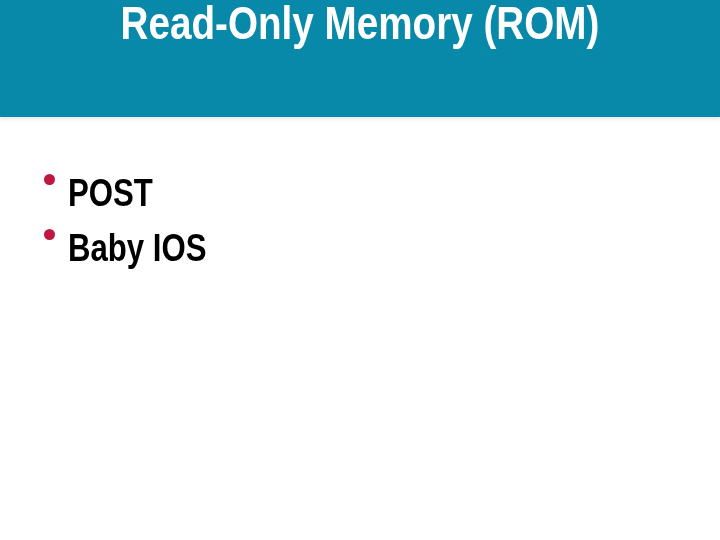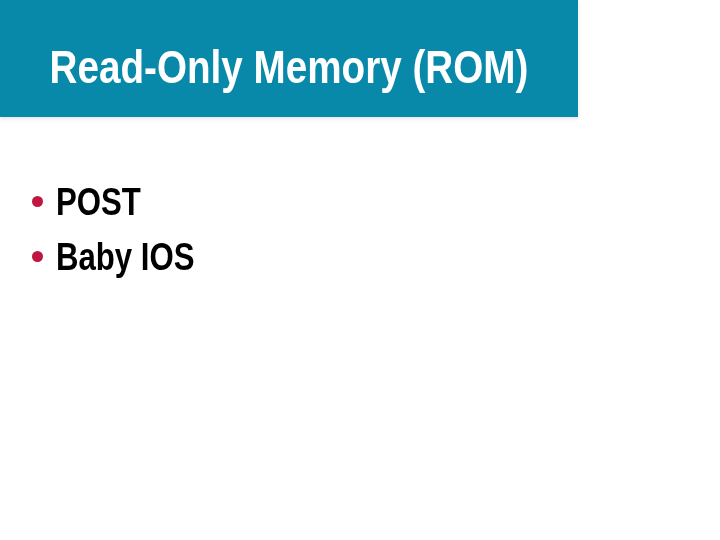--- a/index.html
+++ b/index.html
@@ -13,27 +13,25 @@
     height: 540px;
     overflow: hidden;
     background: var(--slide-bg, #ffffff);
     font-family: "Liberation Sans", sans-serif;
   }
   
   .header {
     position: absolute;
     left: 0;
     top: 0;
-    width: 578px;
+    width: 720px;
     height: 117px;
     background: var(--header-bg, #0889A9);
     display: flex;
-    align-items: center;
     justify-content: center;
-    padding-top: 16px;
     box-sizing: border-box;
     box-shadow: 0 2px 4px rgba(0,0,0,0.10);
   }
   .header-title {
     color: var(--title-color, #ffffff);
     font-size: 46px;
     font-weight: bold;
     letter-spacing: 0px;
     white-space: nowrap;
     transform: scaleX(0.84);
@@ -45,23 +43,22 @@
     position: absolute;
     left: 0;
     top: 174px;
     width: 720px;
     margin: 0;
     padding: 0;
     list-style: none;
   }
   .bullet-line {
     display: flex;
-    align-items: center;
     height: 55px;
-    padding-left: 32px;
+    padding-left: 44px;
     box-sizing: border-box;
   }
   .bullet-marker {
     flex: 0 0 auto;
     width: 11px;
     height: 11px;
     border-radius: 50%;
     background: var(--marker-color, #C01642);
     margin-right: 13px;
   }

